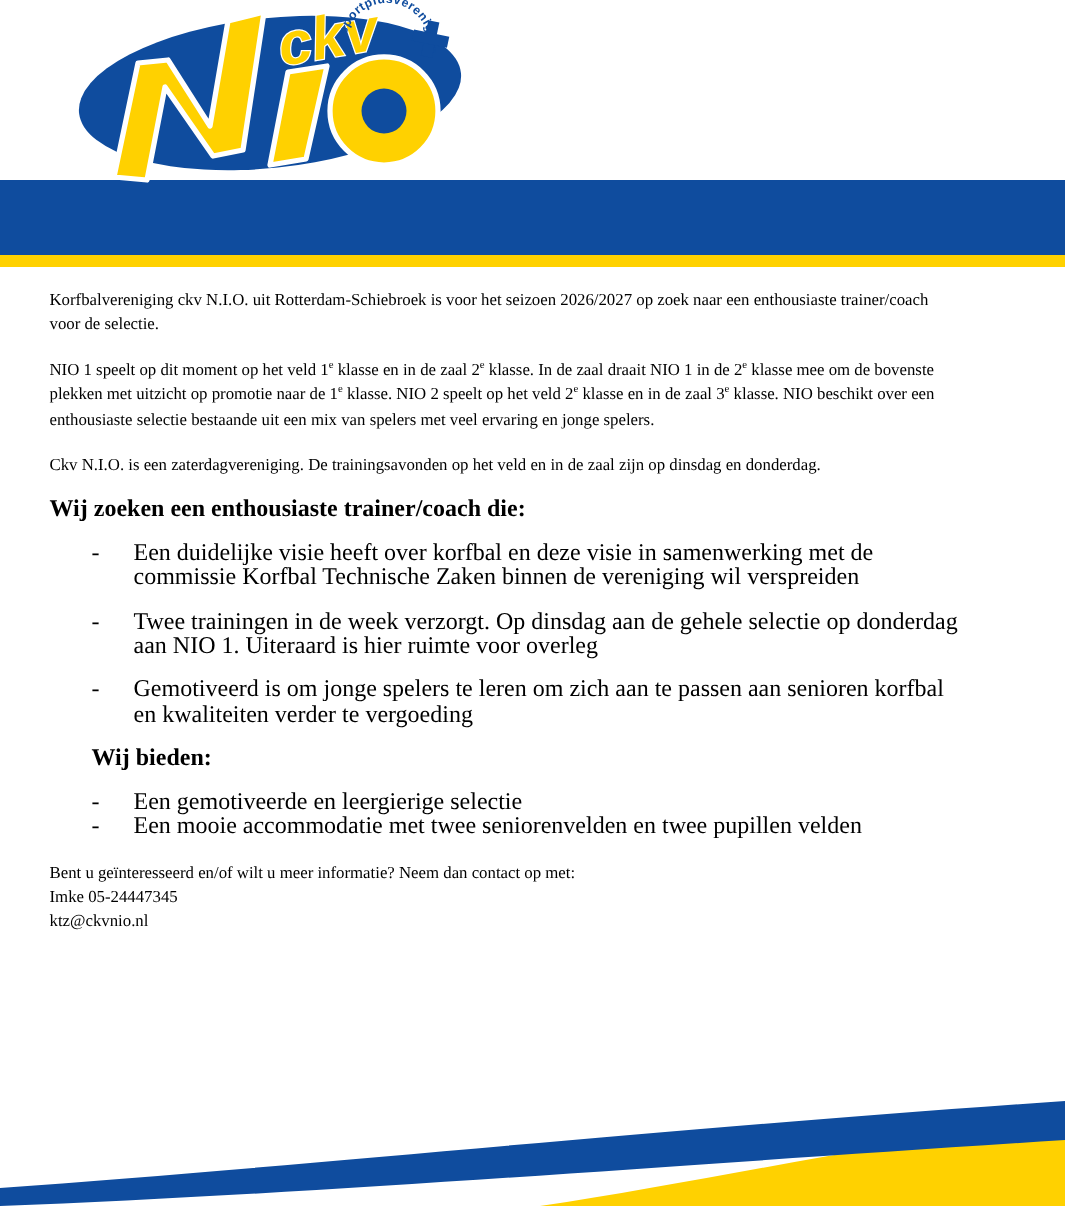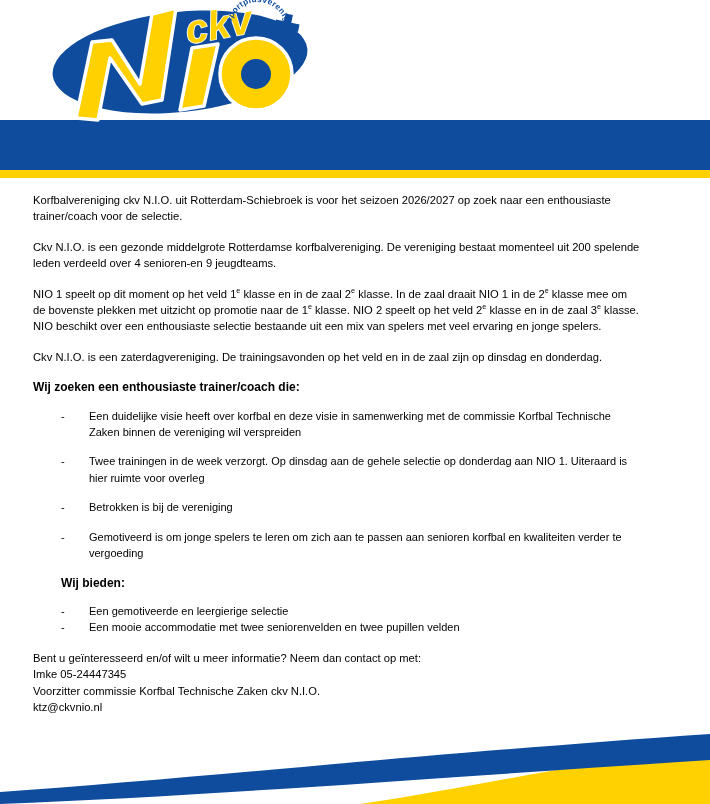--- a/index.html
+++ b/index.html
@@ -49,45 +49,46 @@
     height: 140px;
     z-index: 5;
   }
   .logo svg { display: block; }
 
   
   .content {
     position: relative;
     padding: 14px 18px 0 33px;
     width: 658px;
+    font-family: Liberation Serif, serif;
   }
   p.para {
     font-size: 11.2px;
     line-height: 16.4px;
     margin: 0 0 14px 0;
     max-width: 663px;
     text-align: left;
   }
   p.para:last-child { margin-bottom: 0; }
   h2.section {
-    font-size: 12px;
+    font-size: 16px;
     line-height: 16.4px;
     font-weight: bold;
     margin: 0 0 12px 0;
   }
   h2.section.indent { margin-left: 28px; margin-top: 2px; }
 
   ul.bullets {
     list-style: none;
     margin: 0 0 6px 0;
     padding: 0 0 0 28px;
     max-width: 680px;
   }
   ul.bullets li {
-    font-size: 11px;
+    font-size: 16px;
     line-height: 16.4px;
     position: relative;
     padding-left: 28px;
     margin-bottom: 13px;
     max-width: 640px;
   }
   ul.bullets li::before {
     content: "-";
     position: absolute;
     left: 0;
@@ -160,46 +161,43 @@
         </g>
       </g>
     </svg>
   </div>
 </div>
 
 <div class="content">
 
   <p class="para">Korfbalvereniging ckv N.I.O. uit Rotterdam-Schiebroek is voor het seizoen 2026/2027 op zoek naar een enthousiaste trainer/coach voor de selectie.</p>
 
-  <p class="para">Ckv N.I.O. is een gezonde middelgrote Rotterdamse korfbalvereniging. De vereniging bestaat momenteel uit 200 spelende leden verdeeld over 4 senioren-en 9 jeugdteams.</p>
 
   <p class="para"><span>NIO 1 speelt op dit moment op het veld 1</span><sup>e</sup><span> klasse en in de zaal 2</span><sup>e</sup><span> klasse. In de zaal draait NIO 1 in de 2</span><sup>e</sup><span> klasse mee om de bovenste plekken met uitzicht op promotie naar de 1</span><sup>e</sup><span> klasse. NIO 2 speelt op het veld 2</span><sup>e</sup><span> klasse en in de zaal 3</span><sup>e</sup><span> klasse. NIO beschikt over een enthousiaste selectie bestaande uit een mix van spelers met veel ervaring en jonge spelers.</span></p>
 
   <p class="para">Ckv N.I.O. is een zaterdagvereniging. De trainingsavonden op het veld en in de zaal zijn op dinsdag en donderdag.</p>
 
   <h2 class="section">Wij zoeken een enthousiaste trainer/coach die:</h2>
 
   <ul class="bullets">
     <li>Een duidelijke visie heeft over korfbal en deze visie in samenwerking met de commissie Korfbal Technische Zaken binnen de vereniging wil verspreiden</li>
     <li>Twee trainingen in de week verzorgt. Op dinsdag aan de gehele selectie op donderdag aan NIO 1. Uiteraard is hier ruimte voor overleg</li>
-    <li>Betrokken is bij de vereniging</li>
     <li>Gemotiveerd is om jonge spelers te leren om zich aan te passen aan senioren korfbal en kwaliteiten verder te vergoeding</li>
   </ul>
 
   <h2 class="section indent">Wij bieden:</h2>
 
   <ul class="bullets tight">
     <li>Een gemotiveerde en leergierige selectie</li>
     <li>Een mooie accommodatie met twee seniorenvelden en twee pupillen velden</li>
   </ul>
 
   <div class="contact">
     <div>Bent u geïnteresseerd en/of wilt u meer informatie? Neem dan contact op met:</div>
     <div>Imke 05-24447345</div>
-    <div>Voorzitter commissie Korfbal Technische Zaken ckv N.I.O.</div>
     <div>ktz@ckvnio.nl</div>
   </div>
 </div>
 
 <div class="footer">
   <svg width="710" height="70" viewBox="0 0 710 70" xmlns="http://www.w3.org/2000/svg">
     <g>
       <path d="M710 14 C 600 24, 470 54, 360 70 L 710 70 Z" fill="#ffd100"></path>
     </g>
     <g>

